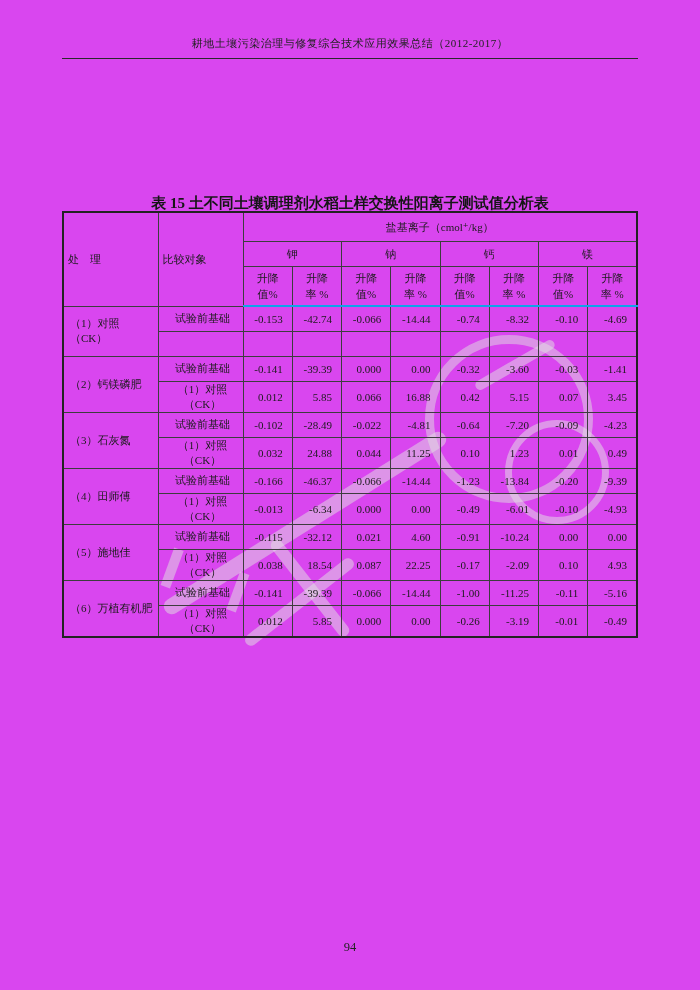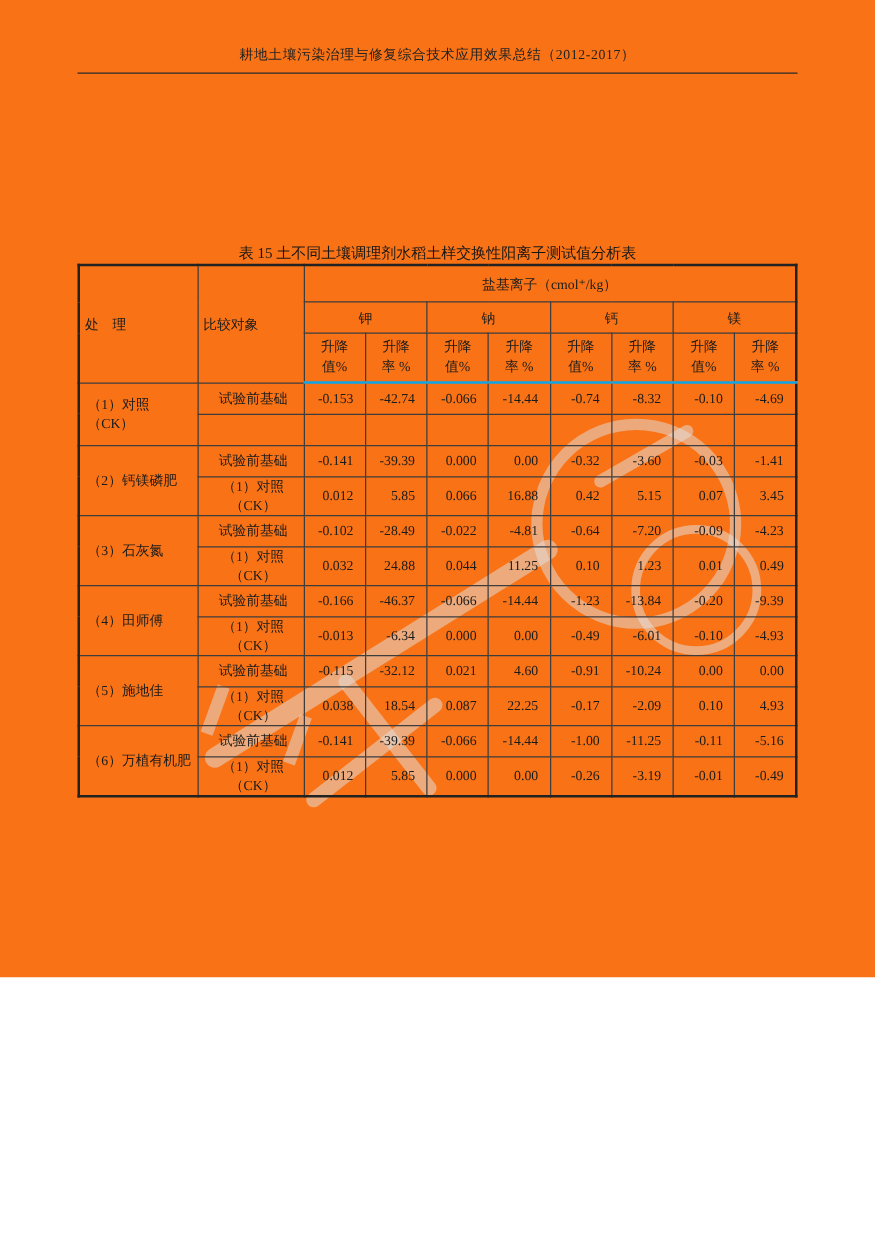--- a/index.html
+++ b/index.html
@@ -1,20 +1,20 @@
 <!DOCTYPE html>
 <html><head>
 <meta charset="utf-8">
 <style>
   html, body { margin: 0; padding: 0; background: #ffffff; }
   .page {
     position: relative;
     width: 700px;
-    height: 782px;
-    background: #f97316;
+    height: 990px;
+    background: #d946ef;
     font-family: "Liberation Serif", "DejaVu Serif", serif;
     color: #1c1c1c;
     overflow: hidden;
   }
   
   .watermark { position: absolute; inset: 0; z-index: 0; pointer-events: none; }
   .wm { position: absolute; opacity: 0.5; }
   .wm-ring1 { left: 425px; top: 335px; width: 150px; height: 150px;
               border: 9px solid #dfdfdf; border-radius: 50%; }
   .wm-ring2 { left: 505px; top: 420px; width: 90px; height: 90px;
@@ -48,22 +48,23 @@
     line-height: 22px;
     text-align: justify;
     color: #1b1b1b;
   }
 
   
   .table-title {
     position: absolute; z-index: 1;
     top: 194px; left: 0; width: 700px;
     text-align: center;
-    font-size: 12px;
+    font-size: 15px;
     color: #161616;
+    font-weight: bold;
   }
 
   
   table.main-table {
     position: absolute; z-index: 1;
     top: 211px; left: 62px;
     width: 576px;
     border-collapse: collapse;
     table-layout: fixed;
     border: 2px solid #222;
@@ -298,14 +299,15 @@
           <td class="num">0.000</td>
           <td class="num">0.00</td>
           <td class="num">-0.26</td>
           <td class="num">-3.19</td>
           <td class="num">-0.01</td>
           <td class="num">-0.49</td>
         </tr>
       </tbody>
   </table>
 
+  <div class="page-number">94</div>
 
 </div>
 
 </body></html>

